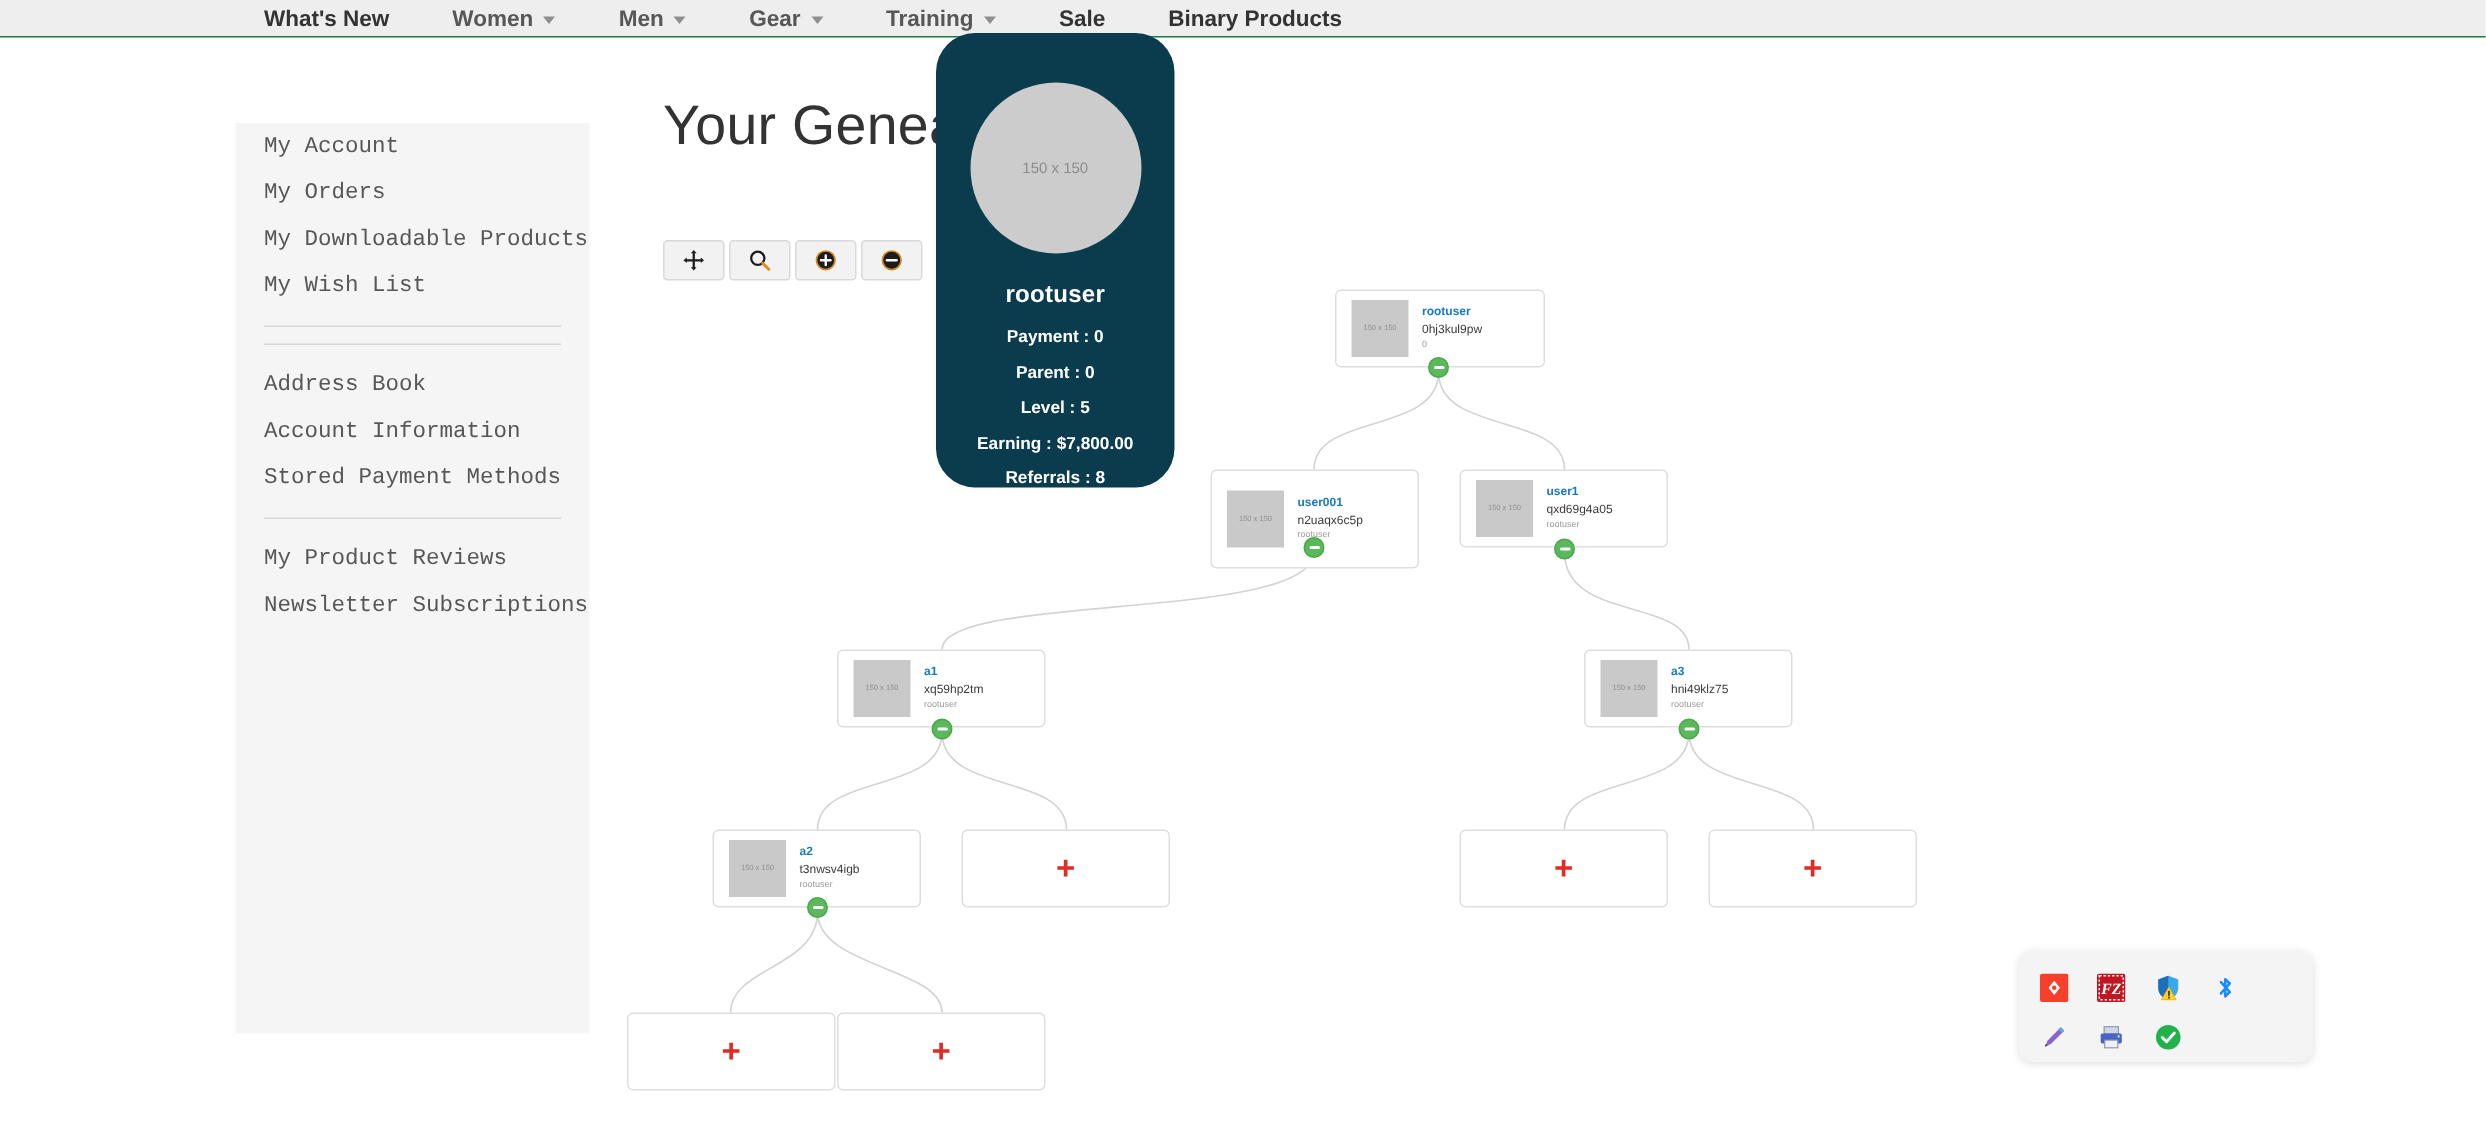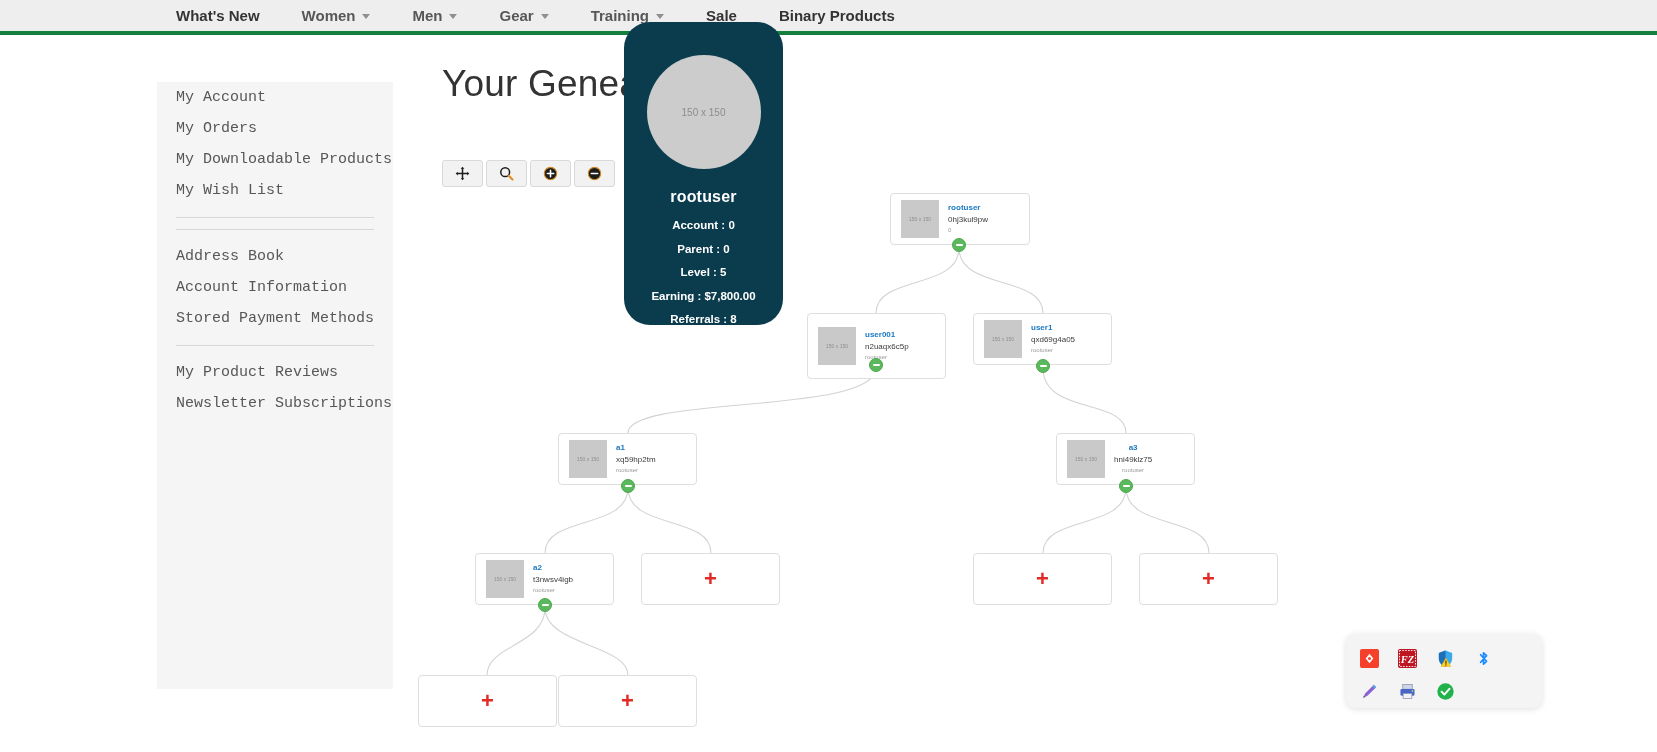--- a/index.html
+++ b/index.html
@@ -8,23 +8,23 @@
     width: 1657px; height: 752px;
     overflow: hidden;
     background: #ffffff;
     font-family: "Liberation Sans", sans-serif;
     -webkit-font-smoothing: antialiased;
   }
 
   
   .topnav {
     position: absolute; left: 0; top: 0;
-    width: 1657px; height: 35px;
+    width: 1657px; height: 25px;
     background: #eeeeee;
-    border-bottom: 4px solid #15803d;
+    border-bottom: 1px solid #15803d;
     display: flex; align-items: center;
   }
   .topnav-inner { display: flex; align-items: center; padding-left: 155px; gap: 0px; }
   .nav-item {
     display: flex; align-items: center; gap: 7px;
     padding: 0 21px;
     font-size: 15px; font-weight: bold; color: #575757;
     white-space: nowrap; cursor: pointer; line-height: 35px;
   }
   .nav-item.dark { color: #333; }
@@ -304,21 +304,21 @@
   <div class="node" style="left:558px; top:433px; width:139px; height:52px;">
     <div class="thumb">150 x 150</div>
     <div class="info">
       <div class="uname">a1</div>
       <div class="ucode">xq59hp2tm</div>
       <div class="uparent">rootuser</div>
     </div>
   </div>
   <div class="collapse-dot" style="left:621px; top:479px;"></div>
 
-  <div class="node" style="left:1056px; top:433px; width:139px; height:52px;text-align:center;">
+  <div class="node" style="left:1056px; top:433px; width:139px; height:52px;">
     <div class="thumb">150 x 150</div>
     <div class="info">
       <div class="uname">a3</div>
       <div class="ucode">hni49klz75</div>
       <div class="uparent">rootuser</div>
     </div>
   </div>
   <div class="collapse-dot" style="left:1119px; top:479px;"></div>
 
   <div class="node" style="left:475px; top:553px; width:139px; height:52px;">
@@ -345,21 +345,21 @@
   </div>
   <div class="node-empty" style="left:558px; top:675px; width:139px; height:52px;">
     <span class="plus">+</span>
   </div>
 </div>
 
 <div class="tipcard">
   <div class="avatar">150 x 150</div>
   <div class="tname">rootuser</div>
   <div id="tip-rows">
-      <div class="trow"><span>Account :</span> <span>0</span></div>
+      <div class="trow"><span>Payment :</span> <span>0</span></div>
       <div class="trow"><span>Parent :</span> <span>0</span></div>
       <div class="trow"><span>Level :</span> <span>5</span></div>
       <div class="trow"><span>Earning :</span> <span>$7,800.00</span></div>
       <div class="trow"><span>Referrals :</span> <span>8</span></div>
       <div class="trow"><span>Withdraw :</span> <span>$0.00</span></div>
     </div>
 </div>
 
 <div class="tray">
   <div class="tray-cell">

